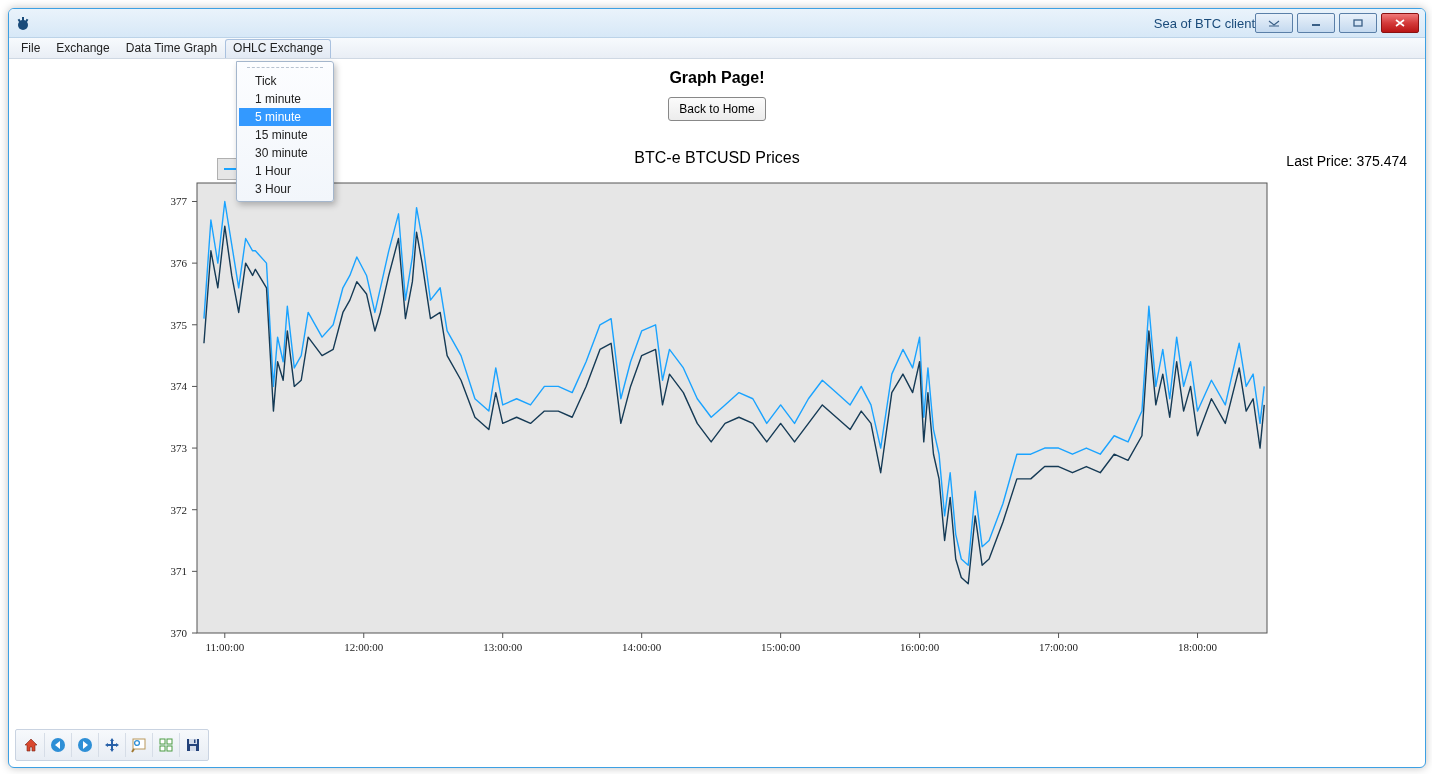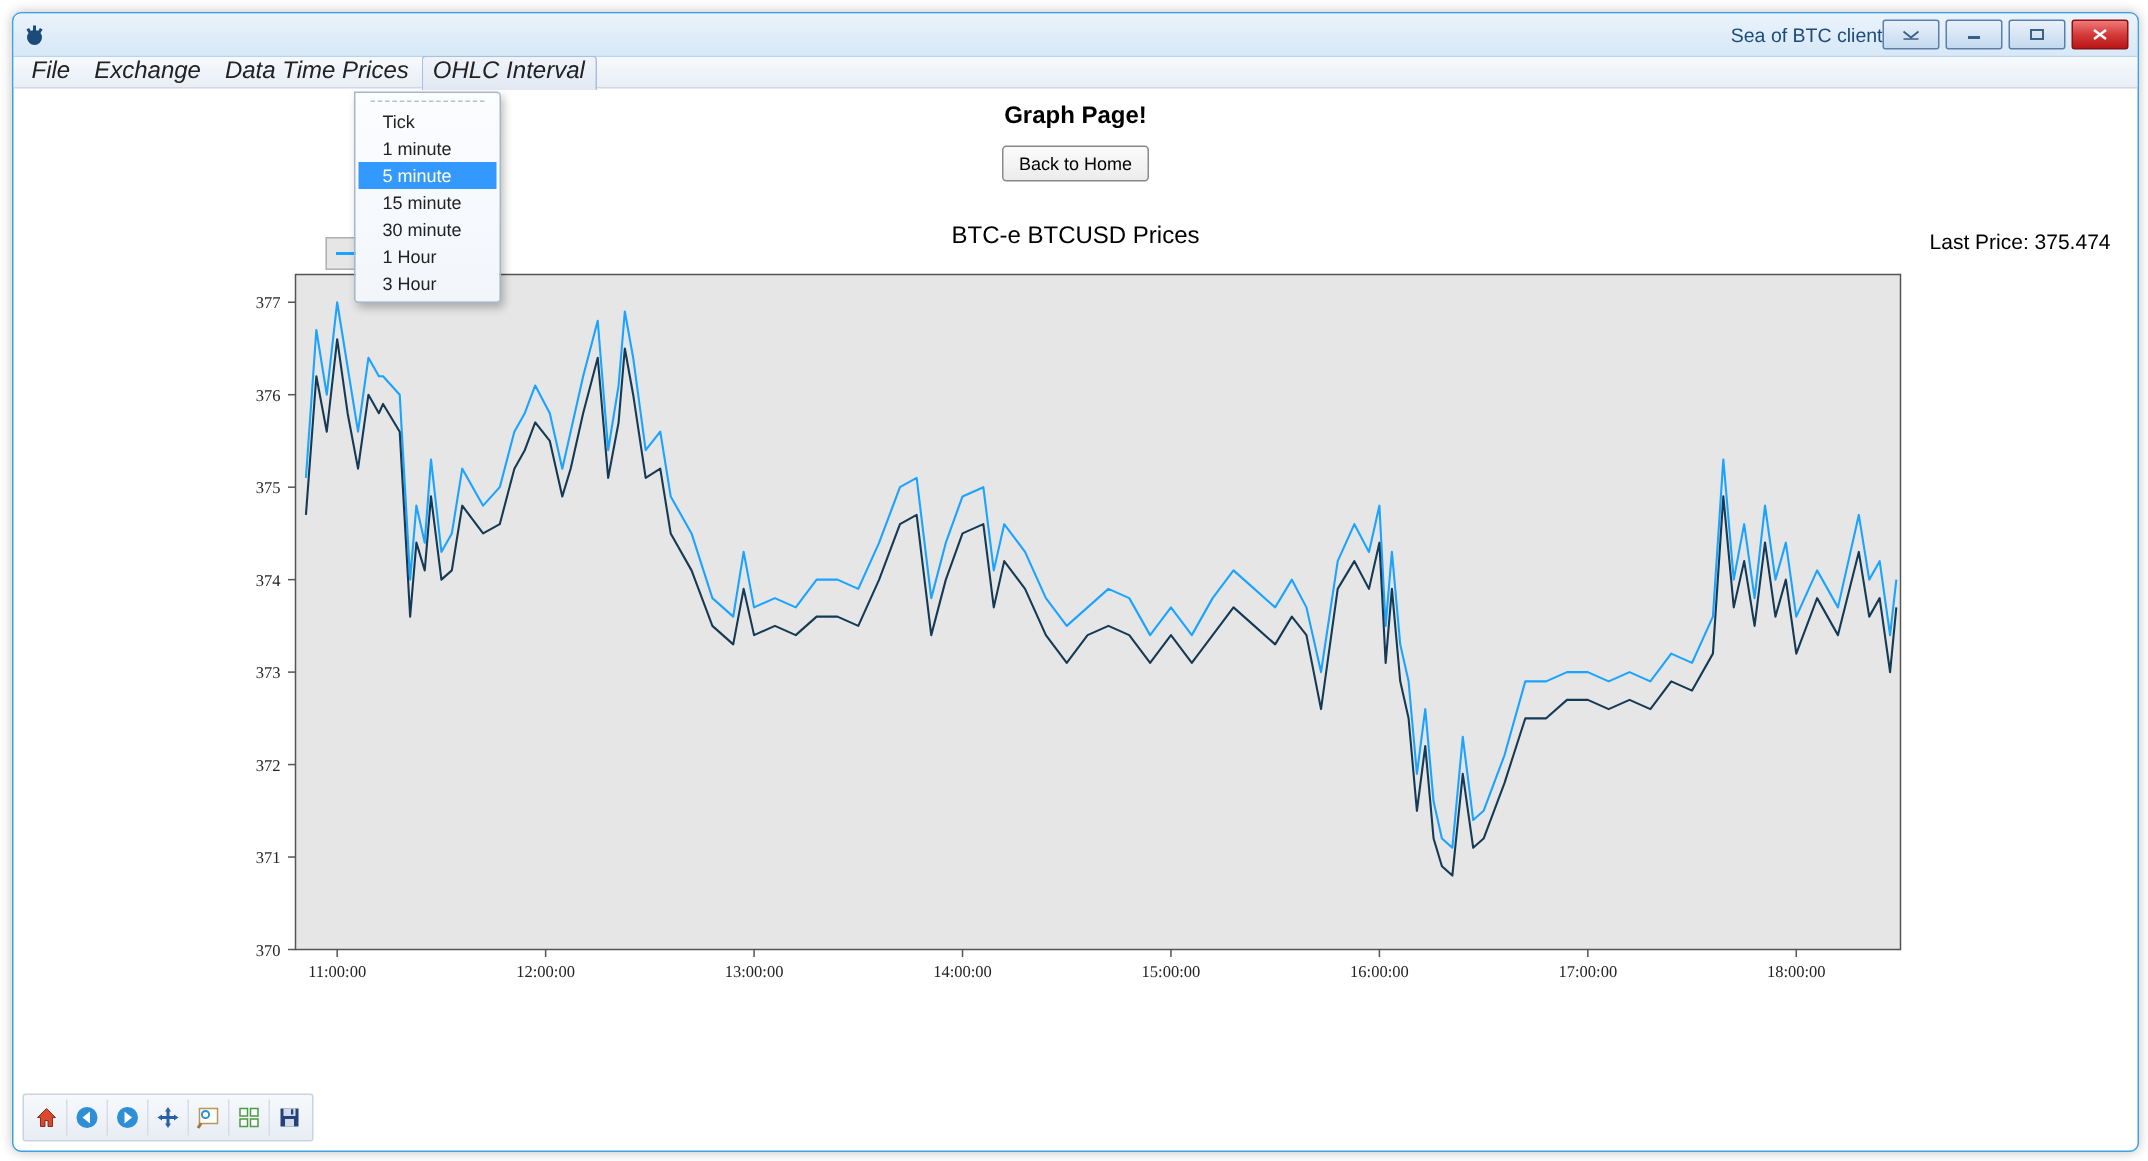--- a/index.html
+++ b/index.html
@@ -22,22 +22,21 @@
     width:36px; height:18px; border:1px solid #5a7fa8;
     background:linear-gradient(180deg,#e9f1fa,#c4d9ef); border-radius:2px;
     display:flex; align-items:center; justify-content:center; cursor:pointer;
   }
   .win-btn.close { background:linear-gradient(180deg,#f07a7a,#d43b3b,#b91616); border-color:#8a1212; color:#fff; }
   .win-btn svg { display:block; }
   
   .menubar {
     height:20px; display:flex; align-items:center; padding:0 4px;
     background:linear-gradient(180deg,#f7fafd,#e9eef5); border-bottom:1px solid #cfd8e3;
-    font-size:16px;
-    font-style:italic;
+    font-size:12px;
   }
   .menu-item { padding:2px 8px; cursor:pointer; color:#222; }
   .menu-item.open {
     background:linear-gradient(180deg,#f0f4fa,#e2e9f3);
     border:1px solid #a9c1df; border-bottom:none; border-radius:3px 3px 0 0;
     padding:1px 7px 3px;
   }
   
   .dropdown {
     position:absolute; top:52px; left:227px; width:92px;
@@ -114,22 +113,22 @@
         <svg width="14" height="10">
             <path d="M3 2 L11 8 M11 2 L3 8" stroke="#fff" stroke-width="1.6"></path>
           </svg>
       </div>
     </div>
   </div>
 
   <div class="menubar" id="menubar">
       <div class="menu-item">File</div>
       <div class="menu-item">Exchange</div>
-      <div class="menu-item">Data Time Prices</div>
-      <div class="menu-item open">OHLC Interval</div>
+      <div class="menu-item">Data Time Graph</div>
+      <div class="menu-item open">OHLC Exchange</div>
     </div>
 
   <div class="dropdown">
     <div class="dd-sep"></div>
     <div id="dropdown-items">
         <div class="dd-item">Tick</div>
         <div class="dd-item">1 minute</div>
         <div class="dd-item hover">5 minute</div>
         <div class="dd-item">15 minute</div>
         <div class="dd-item">30 minute</div>

